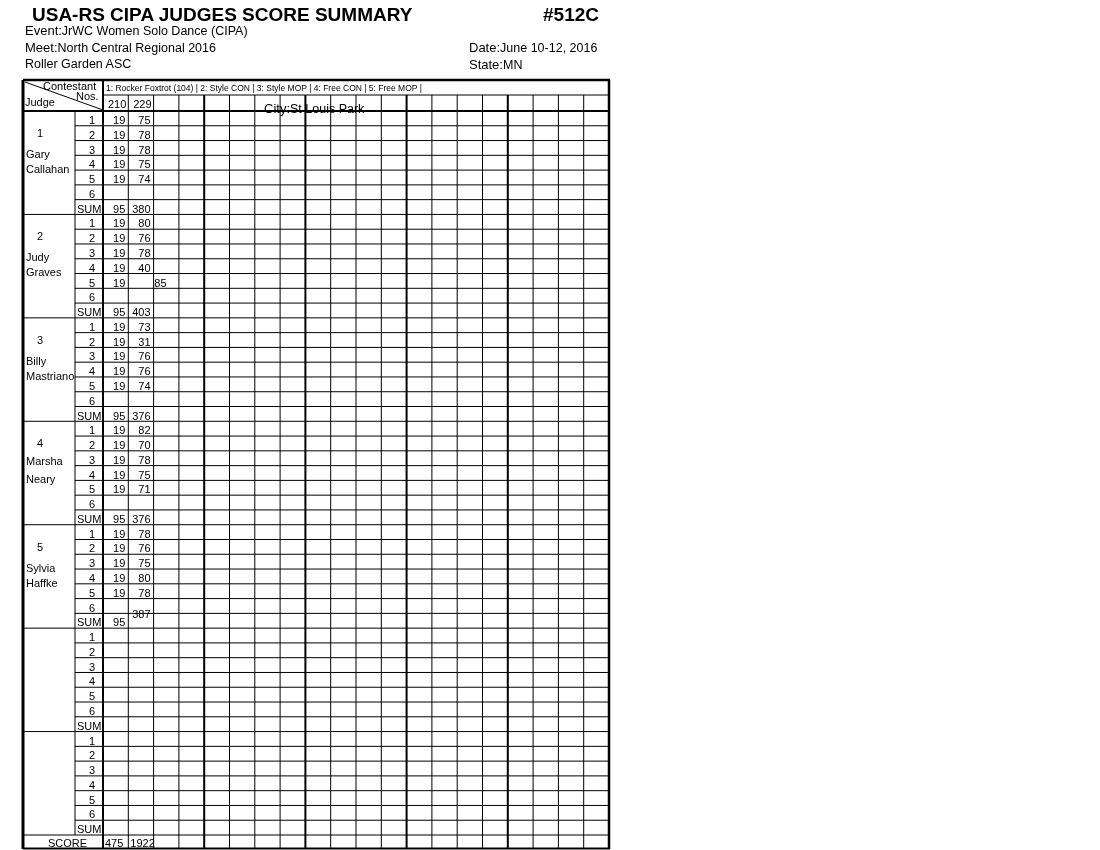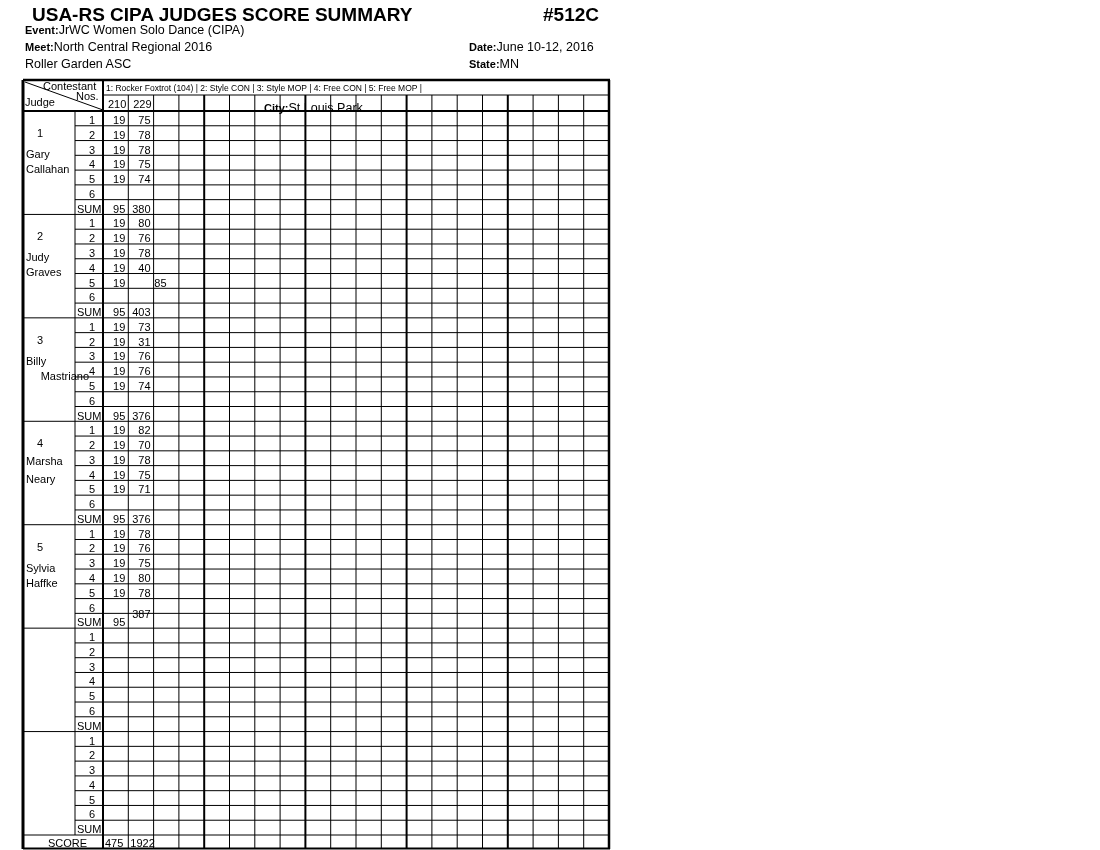--- a/index.html
+++ b/index.html
@@ -1,20 +1,20 @@
 <!DOCTYPE html>
 <html><head>
 <meta charset="utf-8">
 <style>
   html,body{margin:0;padding:0;background:#fff;}
   body{width:1100px;height:850px;position:relative;overflow:hidden;font-family:"Liberation Sans",sans-serif;color:#000;}
   .title{position:absolute;left:32px;top:4px;font-size:19px;font-weight:bold;letter-spacing:0px;}
   .formno{position:absolute;left:543px;top:4px;font-size:19px;font-weight:bold;}
   .hline{position:absolute;font-size:12.5px;white-space:nowrap;}
-  .hline b{font-weight:bold;font-size:11px;}
+  .hline b{font-weight:normal;font-size:13px;}
   #grid{position:absolute;left:0;top:0;width:1100px;height:850px;}
   .cell{position:absolute;font-size:11px;line-height:11px;text-align:right;white-space:nowrap;}
 </style>
 </head>
 <body>
 
 <div class="title">USA-RS CIPA JUDGES SCORE SUMMARY</div>
 <div class="formno">#512C</div>
 
 <div class="hline" style="left:25px;top:23px;">
@@ -181,21 +181,21 @@
     <div class="cell" style="left: 103px; top: 277.531px; width: 22.3px; text-align: right;">19</div>
     <div class="cell" style="left: 128.3px; top: 277.531px; width: 22.3px; text-align: right; margin-left: 16px;">85</div>
     <div class="cell" style="left: 75px; top: 292.306px; width: 20px; text-align: right;">6</div>
     <div class="cell" style="left: 103px; top: 292.306px; width: 22.3px; text-align: right;"></div>
     <div class="cell" style="left: 128.3px; top: 292.306px; width: 22.3px; text-align: right;"></div>
     <div class="cell" style="left: 77px; top: 307.082px; width: 28px; text-align: left;">SUM</div>
     <div class="cell" style="left: 103px; top: 307.082px; width: 22.3px; text-align: right;">95</div>
     <div class="cell" style="left: 128.3px; top: 307.082px; width: 22.3px; text-align: right;">403</div>
     <div class="cell" style="left: 37px; top: 334.857px; width: 30px; text-align: left;">3</div>
     <div class="cell" style="left: 26px; top: 355.857px; width: 55px; text-align: left;">Billy</div>
-    <div class="cell" style="left: 26px; top: 370.857px; width: 55px; text-align: right; padding-left: 8px;">Mastriano</div>
+    <div class="cell" style="left: 26px; top: 370.857px; width: 55px; text-align: left;">Mastriano</div>
     <div class="cell" style="left: 75px; top: 321.857px; width: 20px; text-align: right;">1</div>
     <div class="cell" style="left: 103px; top: 321.857px; width: 22.3px; text-align: right;">19</div>
     <div class="cell" style="left: 128.3px; top: 321.857px; width: 22.3px; text-align: right;">73</div>
     <div class="cell" style="left: 75px; top: 336.633px; width: 20px; text-align: right;">2</div>
     <div class="cell" style="left: 103px; top: 336.633px; width: 22.3px; text-align: right;">19</div>
     <div class="cell" style="left: 128.3px; top: 336.633px; width: 22.3px; text-align: right;">31</div>
     <div class="cell" style="left: 75px; top: 351.408px; width: 20px; text-align: right;">3</div>
     <div class="cell" style="left: 103px; top: 351.408px; width: 22.3px; text-align: right;">19</div>
     <div class="cell" style="left: 128.3px; top: 351.408px; width: 22.3px; text-align: right;">76</div>
     <div class="cell" style="left: 75px; top: 366.184px; width: 20px; text-align: right;">4</div>

